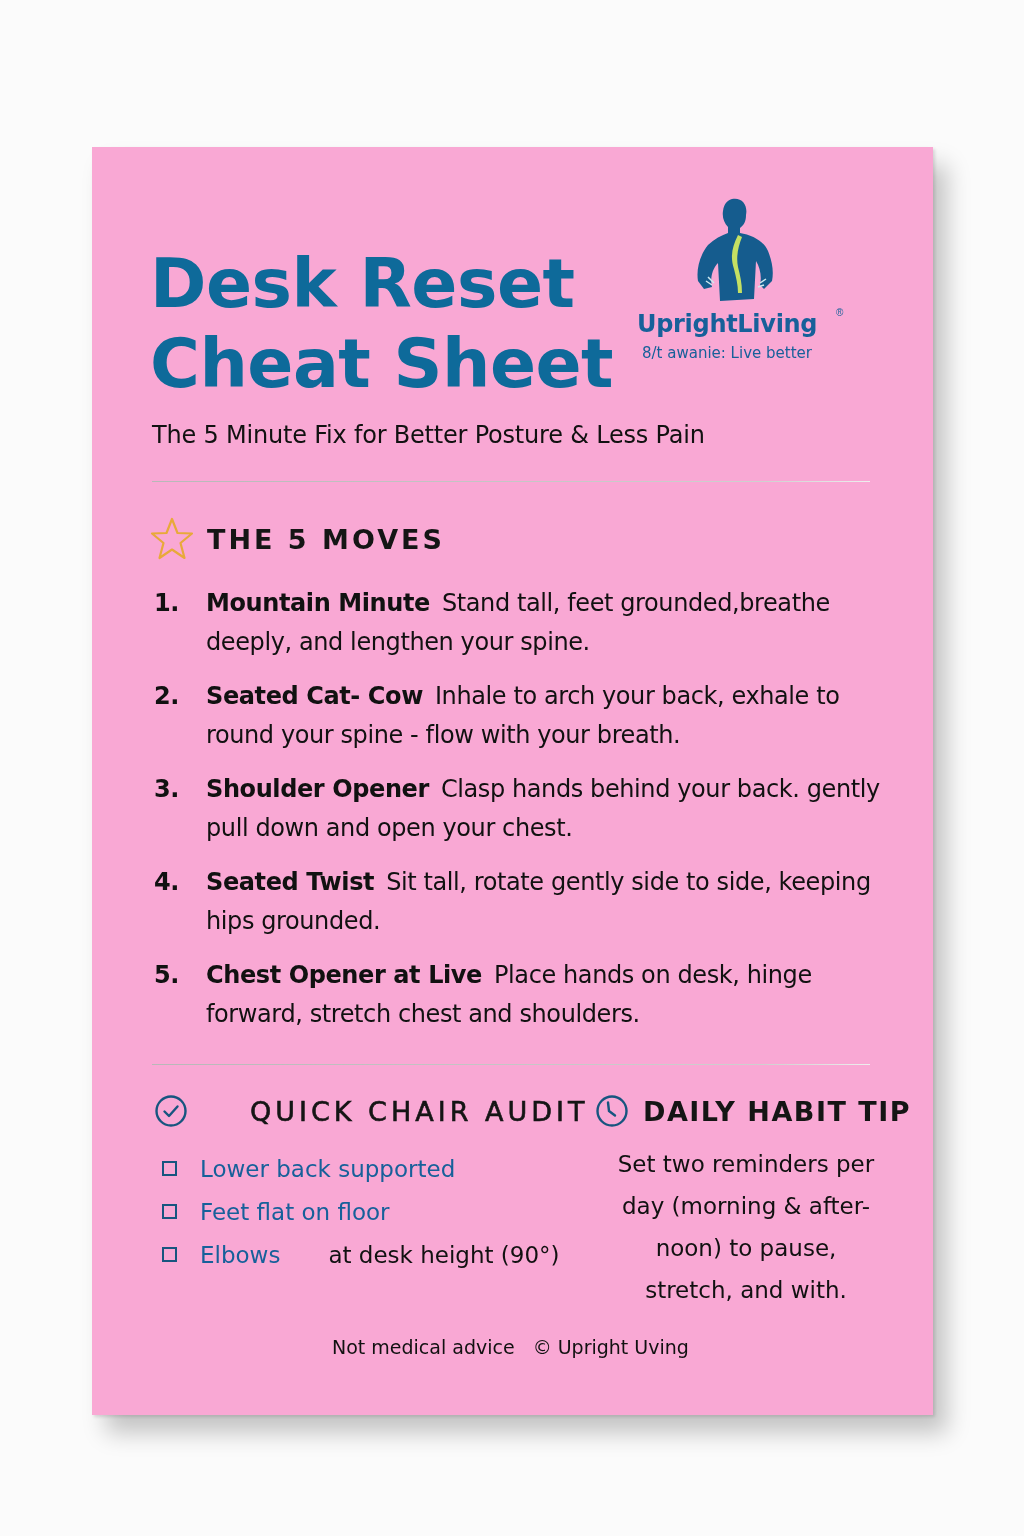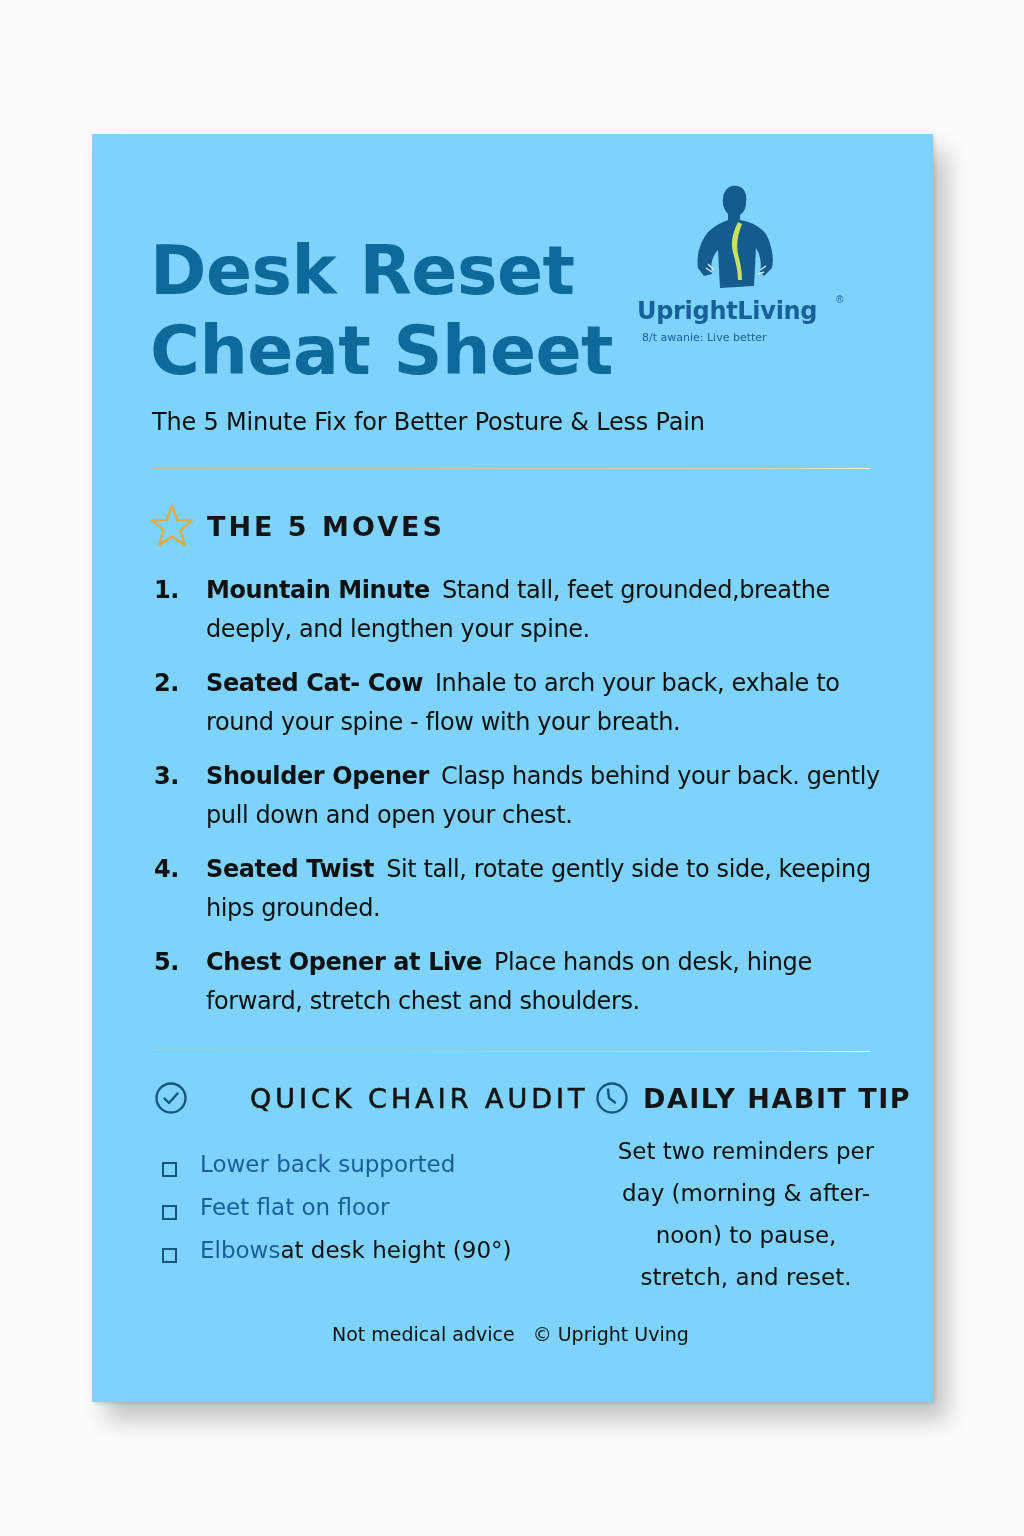--- a/index.html
+++ b/index.html
@@ -11,24 +11,24 @@
       overflow: hidden;
     }
     body {
       position: relative;
       font-family: "Liberation Sans", sans-serif;
       color: #1a1a1a;
     }
     .card {
       position: absolute;
       left: 92px;
-      top: 134px;
+      top: 147px;
       width: 841px;
       height: 1268px;
-      background: #7dd3fc;
+      background: #f9a8d4;
       box-shadow: 14px 18px 22px rgba(0,0,0,0.22), 2px 2px 3px rgba(0,0,0,0.12);
     }
     .title {
       position: absolute;
       left: 58px;
       top: 97px;
       margin: 0;
       font-family: "DejaVu Sans", sans-serif;
       font-weight: bold;
       font-size: 68px;
@@ -66,21 +66,21 @@
       left: 206px;
       top: 110px;
       font-size: 10px;
       color: #17609a;
     }
     .logo-tagline {
       position: absolute;
       left: 12px;
       top: 147px;
       font-family: "DejaVu Sans", sans-serif;
-      font-size: 11px;
+      font-size: 15px;
       color: #17609a;
       white-space: nowrap;
     }
     .subtitle {
       position: absolute;
       left: 60px;
       top: 274px;
       font-family: "DejaVu Sans", sans-serif;
       font-size: 24px;
       color: #111;
@@ -135,35 +135,35 @@
     .audit-list {
       position: absolute;
       left: 70px;
       top: 1000px;
       margin: 0;
       padding: 0;
       list-style: none;
     }
     .audit-item {
       display: flex;
-      align-items: flex-end;
+      align-items: center;
       height: 43px;
       font-family: "DejaVu Sans", sans-serif;
       font-size: 23px;
       color: #17609a;
       white-space: nowrap;
     }
     .checkbox {
       width: 11px;
       height: 11px;
       border: 2.5px solid #17557f;
       margin-right: 23px;
       box-sizing: content-box;
     }
-    .audit-rest { color: #111; }
+    .audit-rest { color: #111; margin-left: 48px; }
     .tip-text {
       position: absolute;
       left: 504px;
       top: 996px;
       width: 300px;
       font-family: "DejaVu Sans", sans-serif;
       font-size: 23px;
       line-height: 42px;
       color: #111;
       text-align: center;
@@ -268,20 +268,20 @@
       <circle cx="17" cy="17" r="14.5" fill="none" stroke="#17557f" stroke-width="2.4"></circle>
       <polyline points="13,8.5 14,17 20,21.5" fill="none" stroke="#17557f" stroke-width="2.4" stroke-linecap="round" stroke-linejoin="round"></polyline>
     </svg>
     <span class="label" style="letter-spacing:1.5px;">DAILY HABIT TIP</span>
   </div>
 
   <div class="tip-text">
     <span>Set two reminders per</span>
     <span>day (morning &amp; after-</span>
     <span>noon) to pause,</span>
-    <span>stretch, and reset.</span>
+    <span>stretch, and with.</span>
   </div>
 
   <div class="footer">
     <span>Not medical advice</span><span class="sep"></span><span>© Upright Uving</span>
   </div>
 
 </div>
 
 </body></html>

